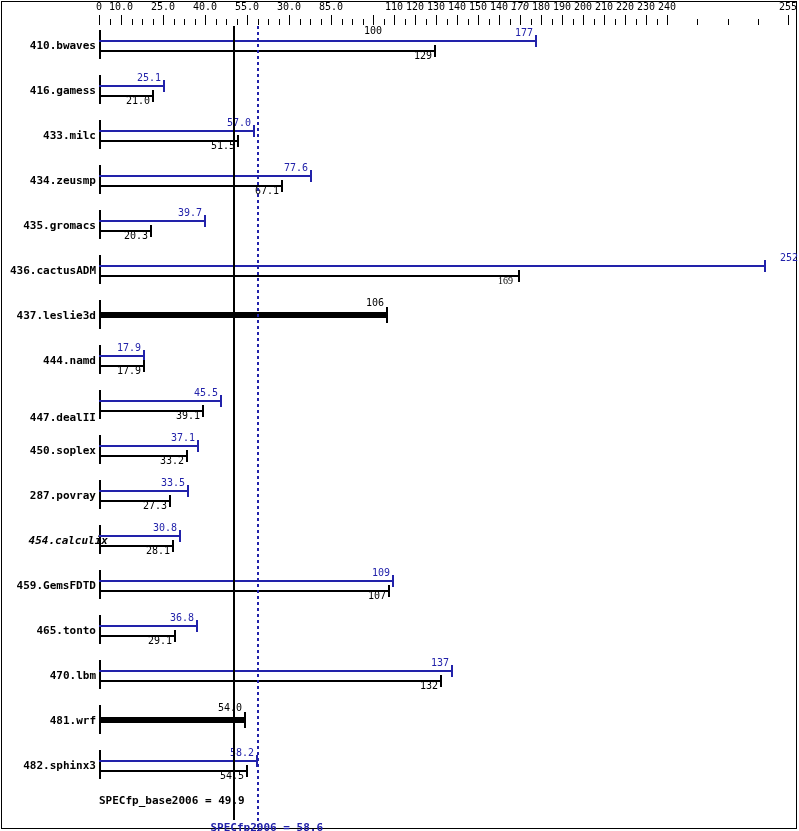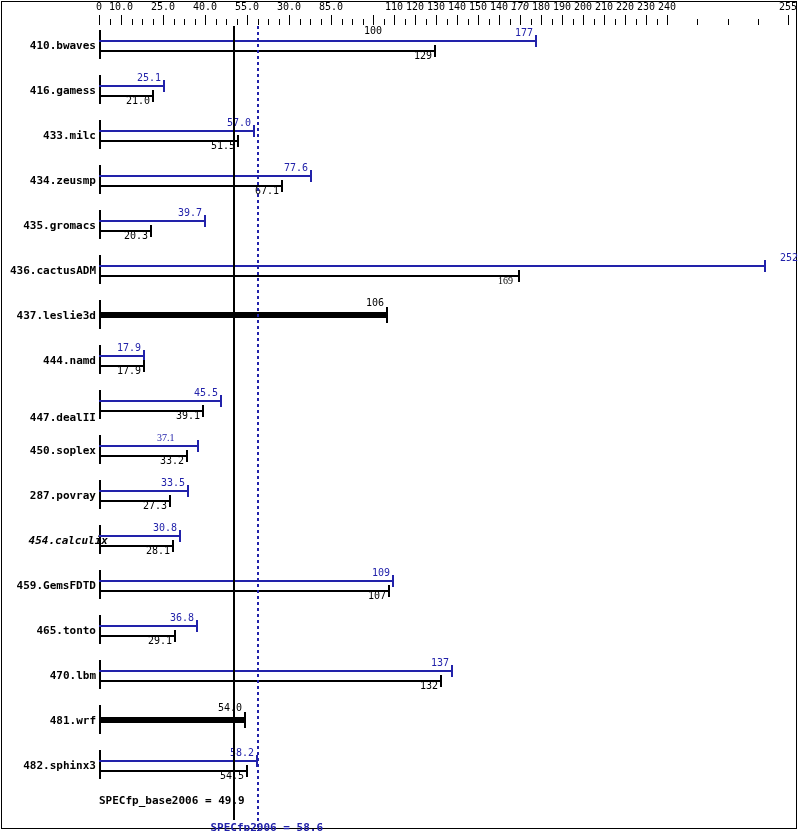--- a/index.html
+++ b/index.html
@@ -223,21 +223,21 @@
         <div class="val peak" style="left: 194px;">45.5</div>
         <div class="bar base" style="left: 99px; width: 103.48px;"></div>
         <div class="endcap base" style="left: 202px;"></div>
         <div class="val base" style="left: 176px;">39.1</div>
       </div>
       <div class="row" style="top: 432px;">
         <div class="row-label" style="left: 0px; width: 96px;">450.soplex</div>
         <div class="lcap" style="left: 99px;"></div>
         <div class="bar peak" style="left: 99px; width: 97.88px;"></div>
         <div class="endcap peak" style="left: 197px;"></div>
-        <div class="val peak" style="left: 157px; font-family: Liberation Serif, serif;">37.1</div>
+        <div class="val peak" style="left: 171px;">37.1</div>
         <div class="bar base" style="left: 99px; width: 86.96px;"></div>
         <div class="endcap base" style="left: 186px;"></div>
         <div class="val base" style="left: 160px;">33.2</div>
       </div>
       <div class="row" style="top: 477px;">
         <div class="row-label" style="left: 0px; width: 96px;">287.povray</div>
         <div class="lcap" style="left: 99px;"></div>
         <div class="bar peak" style="left: 99px; width: 87.8px;"></div>
         <div class="endcap peak" style="left: 187px;"></div>
         <div class="val peak" style="left: 161px;">33.5</div>

